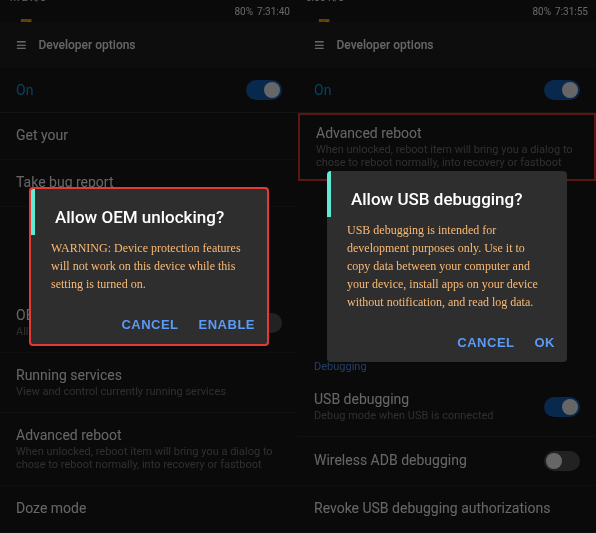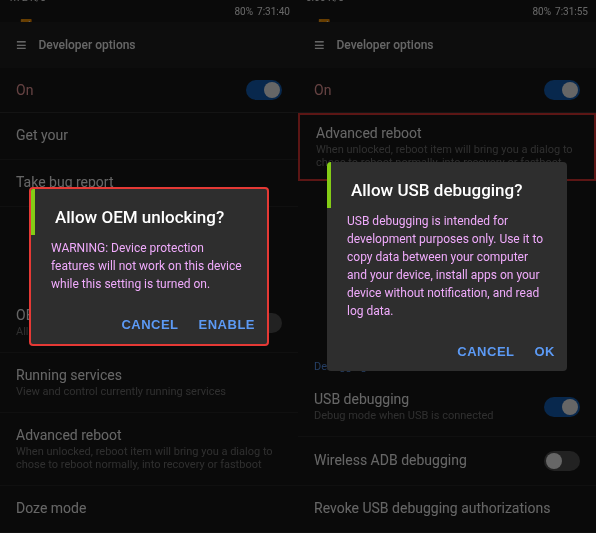--- a/index.html
+++ b/index.html
@@ -50,21 +50,21 @@
 
     
     .settings-on-row {
       display: flex;
       align-items: center;
       justify-content: space-between;
       padding: 12px 16px;
       background: #1a1a1a;
       border-bottom: 1px solid #333;
     }
-    .settings-on-label { color: #fca5a5; font-size: 14px; }
+    .settings-on-label { color: #0ea5e9; font-size: 14px; }
 
     
     .toggle {
       width: 36px;
       height: 20px;
       border-radius: 10px;
       position: relative;
       cursor: pointer;
     }
     .toggle.on { background: #1565c0; }
@@ -112,29 +112,30 @@
       width: 240px;
       padding: 0;
       overflow: hidden;
     }
 
     .dialog-title {
       padding: 18px 20px 8px;
       color: #fff;
       font-size: 17px;
       font-weight: 500;
-      border-left: 4px solid #84cc16;
+      border-left: 4px solid #5eead4;
       margin-left: 0;
     }
 
     .dialog-content {
       padding: 4px 20px 16px;
-      color: #f0abfc;
+      color: #fdba74;
       font-size: 12px;
       line-height: 1.5;
+      font-family: Liberation Serif, serif;
     }
 
     .dialog-buttons {
       display: flex;
       justify-content: flex-end;
       padding: 8px 12px 12px;
       gap: 20px;
     }
 
     .dialog-btn {

